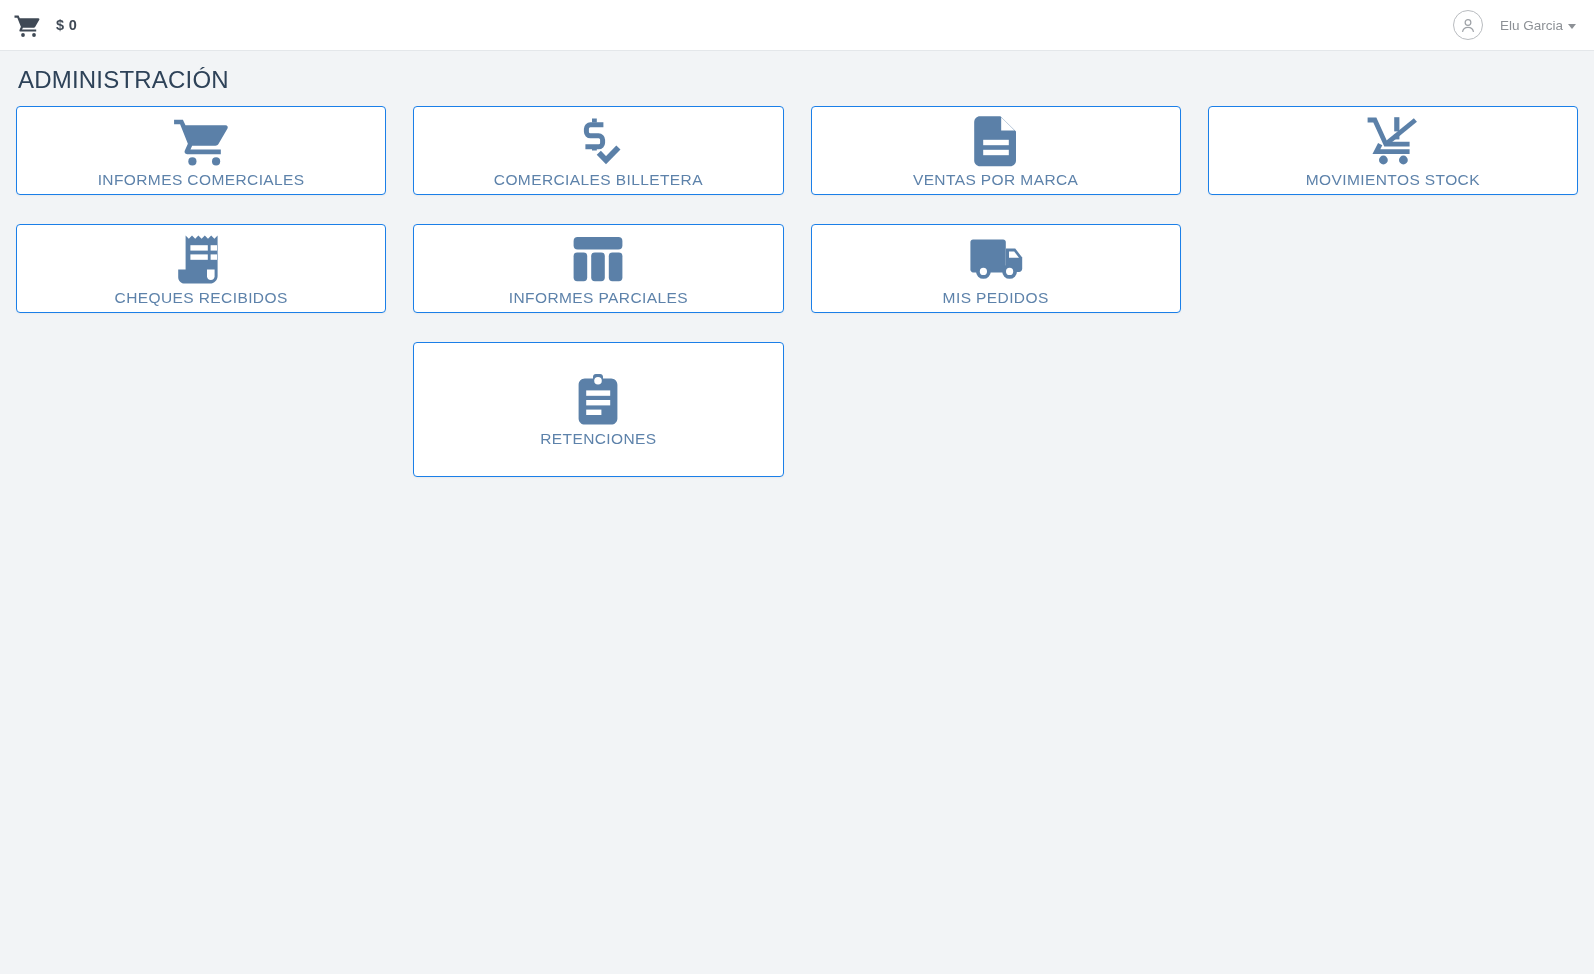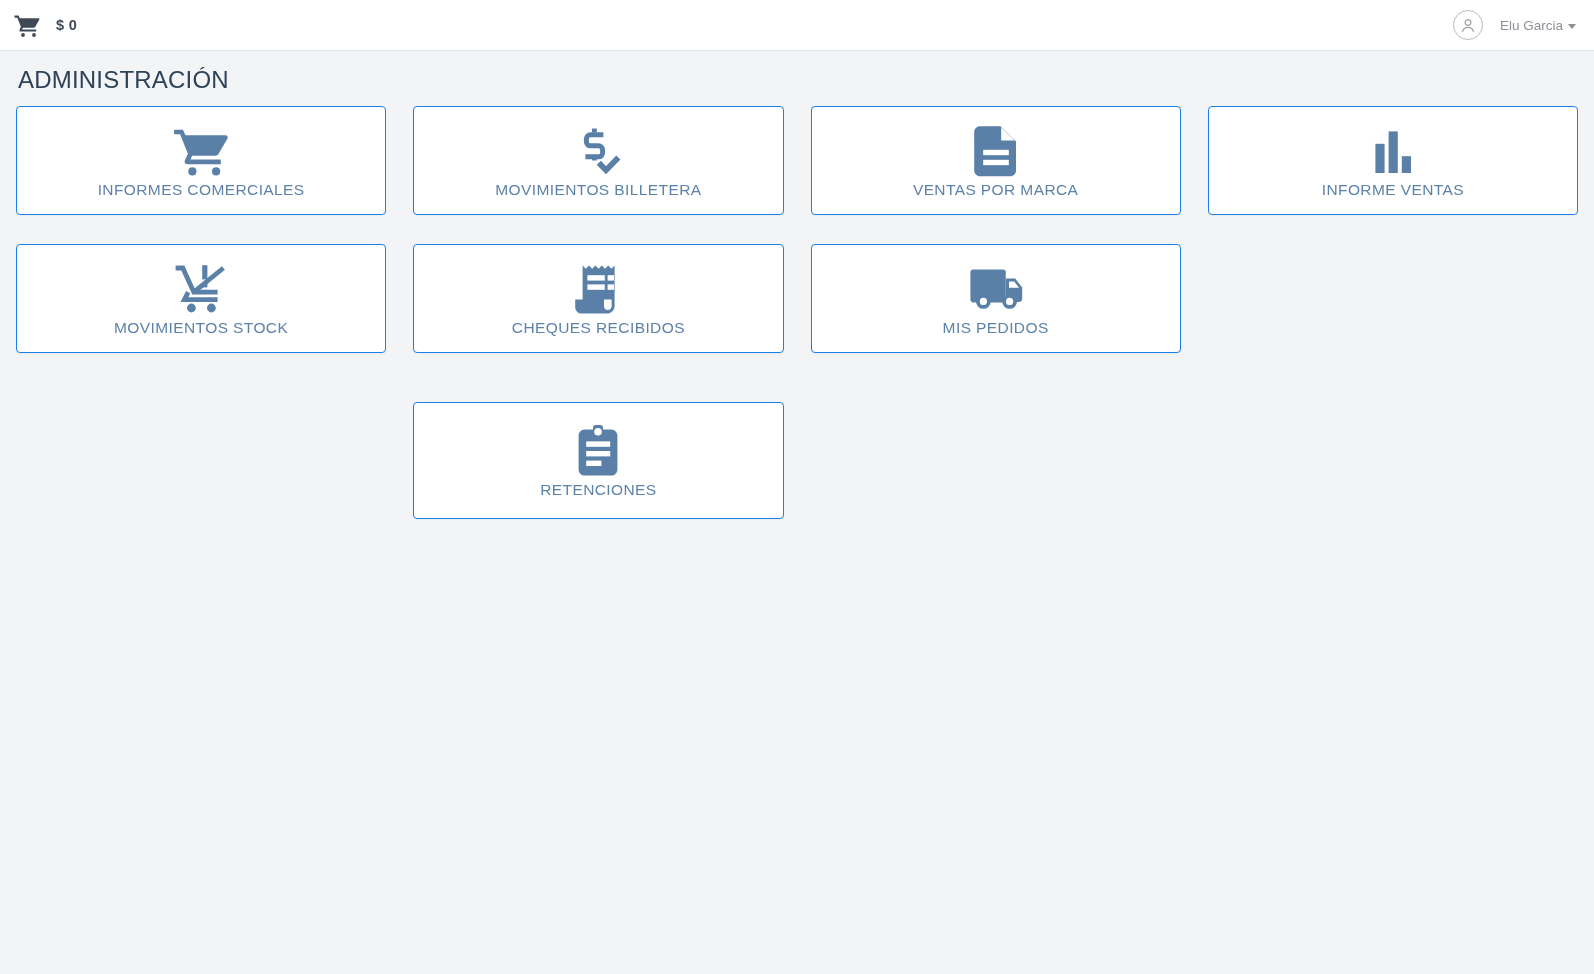--- a/index.html
+++ b/index.html
@@ -99,21 +99,21 @@
   .grid {
     display: grid;
     grid-template-columns: repeat(4, 1fr);
     column-gap: 27px;
     row-gap: 29px;
   }
   .card {
     background: #ffffff;
     border: 1px solid #1b7fe8;
     border-radius: 4px;
-    height: 109px;
+    height: 89px;
     display: flex;
     flex-direction: column;
     align-items: center;
     justify-content: center;
     cursor: pointer;
     text-decoration: none;
     box-shadow: 0 1px 2px rgba(0,0,0,0.04);
   }
   .card .icon {
     height: 56px;
@@ -130,21 +130,21 @@
     text-align: center;
     line-height: 1.1;
   }
   .last-row {
     display: grid;
     grid-template-columns: repeat(4, 1fr);
     column-gap: 27px;
     margin-top: 29px;
   }
   .last-row .slot-1 { grid-column: 2 / 3; }
-  .last-row .card { height: 117px; margin-top: 20px; }
+  .last-row .card { height: 135px; }
 </style>
 </head>
 <body>
 
 <div class="topbar">
   <div class="topbar-left">
     <span class="cart-icon">
       <svg width="26" height="23" viewBox="0 0 26 23" fill="currentColor" aria-hidden="true">
         <path d="M0.5 1.6h4.1l1.2 2.6h18.6c0.8 0 1.3 0.8 0.9 1.5l-4.2 7.2c-0.3 0.5-0.8 0.8-1.4 0.8H8.9l-0.8 1.8h14.1v2.1H6.6c-0.9 0-1.5-0.9-1.1-1.7l1.4-3.1L3.3 3.7H0.5z"></path>
         <circle cx="9" cy="21" r="1.9"></circle>
@@ -187,46 +187,36 @@
     </div>
 
     <div class="card">
       <span class="icon">
         <svg width="52" height="50" viewBox="0 0 26 25" fill="none" stroke="currentColor" aria-hidden="true">
           <path d="M11.2 1.2v2.1M11.2 15.1v2.1" stroke-width="2.4" stroke-linecap="butt"></path>
           <path d="M15.7 4.4H9.2C8.1 4.4 7.2 5.3 7.2 6.4v1.5c0 1.1 0.9 2 2 2h4.1c1.1 0 2 0.9 2 2v1.5c0 1.1-0.9 2-2 2H6.7" stroke-width="2.5" stroke-linejoin="miter" stroke-linecap="butt"></path>
           <path d="M13.4 18.4l3.6 3.7 6.2-6.4" stroke-width="2.9" stroke-linecap="butt" stroke-linejoin="miter"></path>
         </svg>
       </span>
-      <span class="label">MOVIMIENTOS BILLETERA</span>
+      <span class="label">COMERCIALES BILLETERA</span>
     </div>
 
     <div class="card">
       <span class="icon">
         <svg width="44" height="52" viewBox="0 0 22 26" fill="currentColor" aria-hidden="true">
           <path d="M3 0.6h10.2L21 8.3v14.4c0 1.6-1.3 2.9-2.9 2.9H3c-1.6 0-2.9-1.3-2.9-2.9V3.5C0.1 1.9 1.4 0.6 3 0.6z"></path>
           <path d="M13.6 1.1v6.7h6.7z" fill="#ffffff"></path>
           <rect x="4.6" y="12.4" width="12.8" height="2.7" fill="#ffffff"></rect>
           <rect x="4.6" y="17.4" width="12.8" height="2.7" fill="#ffffff"></rect>
         </svg>
       </span>
       <span class="label">VENTAS POR MARCA</span>
     </div>
 
 
-    <div class="card">
-      <span class="icon">
-        <svg width="44" height="48" viewBox="0 0 22 24" fill="currentColor" aria-hidden="true">
-          <rect x="2.2" y="8.4" width="4.6" height="14.6"></rect>
-          <rect x="8.8" y="2.2" width="4.6" height="20.8"></rect>
-          <rect x="15.4" y="14.6" width="4.6" height="8.4"></rect>
-        </svg>
-      </span>
-      <span class="label">INFORME VENTAS</span>
-    </div>
 
     <div class="card">
       <span class="icon">
         <svg width="56" height="50" viewBox="0 0 28 25" fill="none" stroke="currentColor" stroke-width="2.4" aria-hidden="true">
           <path d="M1.3 2h3.6l5.5 12.1h11.9" stroke-linecap="butt" stroke-linejoin="miter"></path>
           <path d="M7.6 14.1l-1.9 3.7h16.6" stroke-linecap="butt" stroke-linejoin="miter"></path>
           <path d="M10.4 14.1L25.2 2" stroke-linecap="butt"></path>
           <circle cx="9.2" cy="22" r="2.2" fill="currentColor" stroke="none"></circle>
           <circle cx="19.2" cy="22" r="2.2" fill="currentColor" stroke="none"></circle>
           <rect x="14.6" y="0.6" width="2.6" height="7.1" fill="currentColor" stroke="none"></rect>
@@ -245,20 +235,31 @@
           <path d="M18.3 18.3v3.3c0 1-0.8 1.9-1.9 1.9s-1.9-0.9-1.9-1.9v-3.3h3.8z" fill="#ffffff"></path>
           <rect x="6.2" y="6.1" width="8.7" height="2.7" fill="#ffffff"></rect>
           <rect x="16.3" y="6.1" width="3.2" height="2.7" fill="#ffffff"></rect>
           <rect x="6.2" y="10.7" width="8.7" height="2.7" fill="#ffffff"></rect>
           <rect x="16.3" y="10.7" width="3.2" height="2.7" fill="#ffffff"></rect>
         </svg>
       </span>
       <span class="label">CHEQUES RECIBIDOS</span>
     </div>
 
+    <div class="card">
+      <span class="icon">
+        <svg width="52" height="48" viewBox="0 0 26 24" fill="currentColor" aria-hidden="true">
+          <rect x="0.8" y="1" width="24.4" height="6.2" rx="2"></rect>
+          <rect x="0.8" y="8.8" width="6.8" height="14.3" rx="1.8"></rect>
+          <rect x="9.6" y="8.8" width="6.8" height="14.3" rx="1.8"></rect>
+          <rect x="18.4" y="8.8" width="6.8" height="14.3" rx="1.8"></rect>
+        </svg>
+      </span>
+      <span class="label">INFORMES PARCIALES</span>
+    </div>
 
     <div class="card">
       <span class="icon">
         <svg width="56" height="44" viewBox="0 0 28 22" fill="currentColor" aria-hidden="true">
           <path d="M2.5 1.2h15.1c0.7 0 1.3 0.6 1.3 1.3v13.9c0 0.7-0.6 1.3-1.3 1.3H2.5c-0.7 0-1.3-0.6-1.3-1.3V2.5c0-0.7 0.6-1.3 1.3-1.3z"></path>
           <path d="M19 5.7h4.6l3.5 4.6v5.6c0 0.9-0.7 1.6-1.6 1.6H19V5.7z"></path>
           <path d="M20.5 7.3h2.6l2.4 3.1h-5z" fill="#ffffff"></path>
           <circle cx="7.7" cy="17.2" r="3.7"></circle>
           <circle cx="7.7" cy="17.2" r="1.8" fill="#ffffff"></circle>
           <circle cx="20.8" cy="17.2" r="3.7"></circle>

